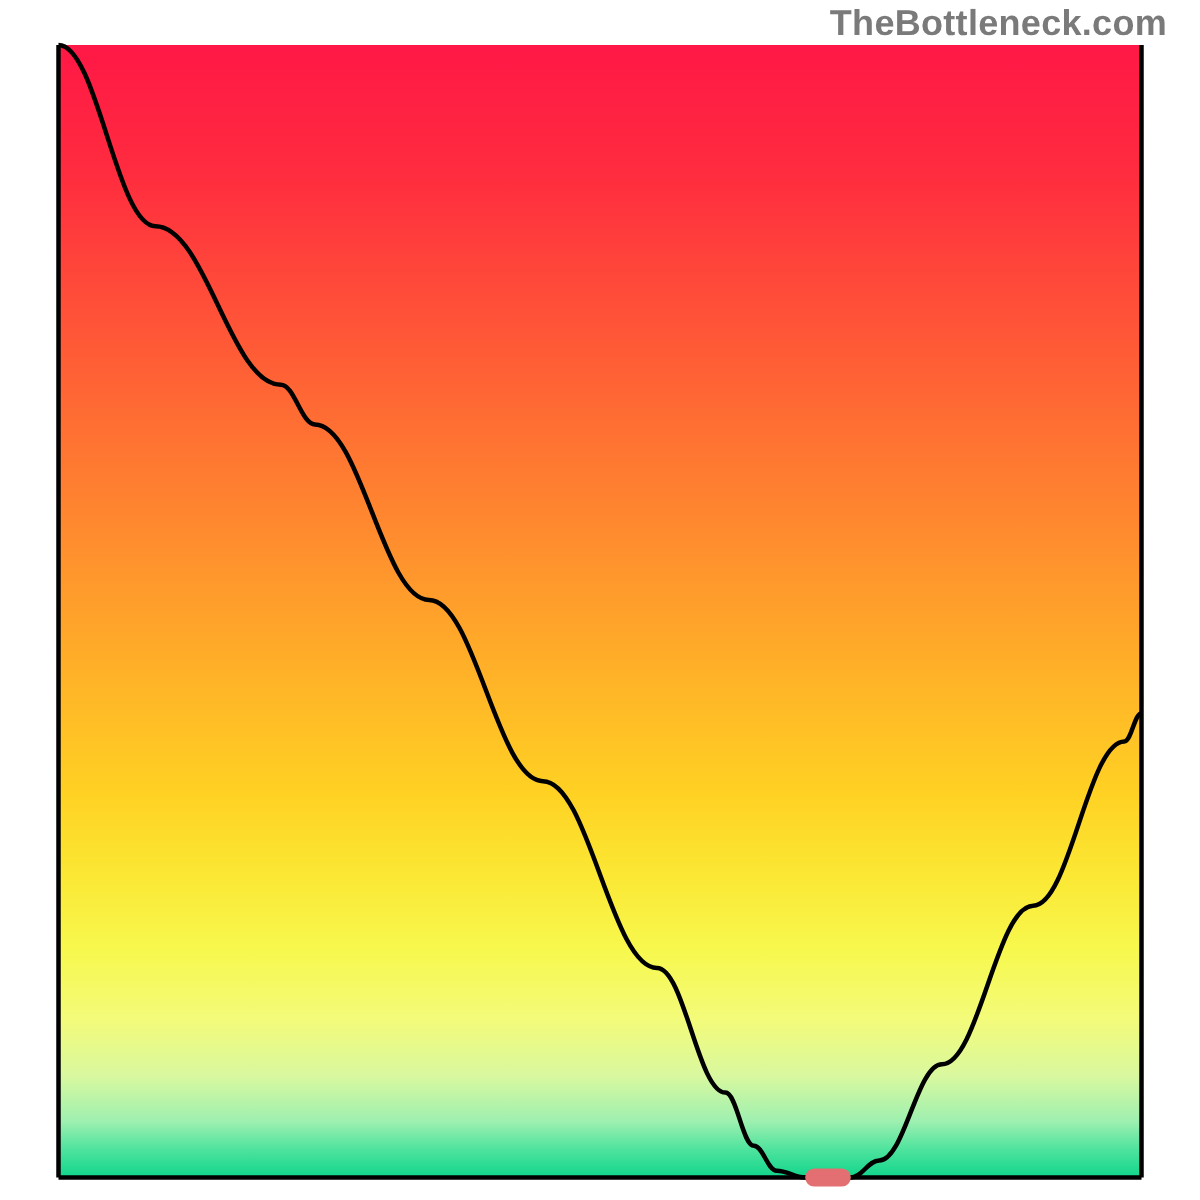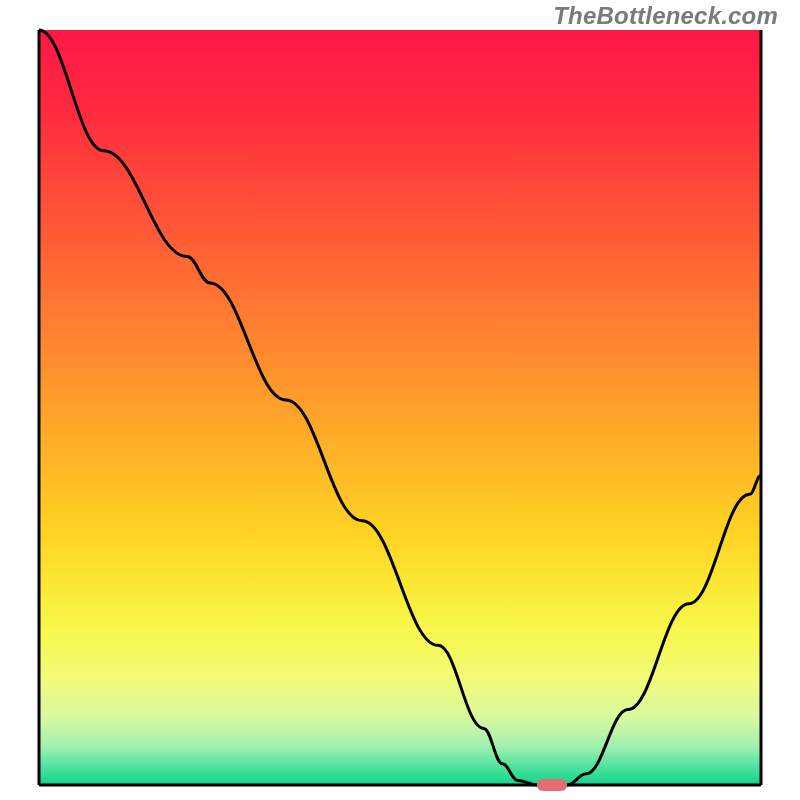--- a/index.html
+++ b/index.html
@@ -7,21 +7,20 @@
     padding: 0;
     width: 800px;
     height: 800px;
     background: #ffffff;
     font-family: Arial, Helvetica, sans-serif;
   }
   .container {
     position: relative;
     width: 788px;
     height: 800px;
-    font-style: italic;
   }
   .watermark {
     position: absolute;
     top: 2px;
     right: 10px;
     font-size: 24px;
     font-weight: 600;
     color: #7a7a7a;
     letter-spacing: 0.2px;
     z-index: 10;

